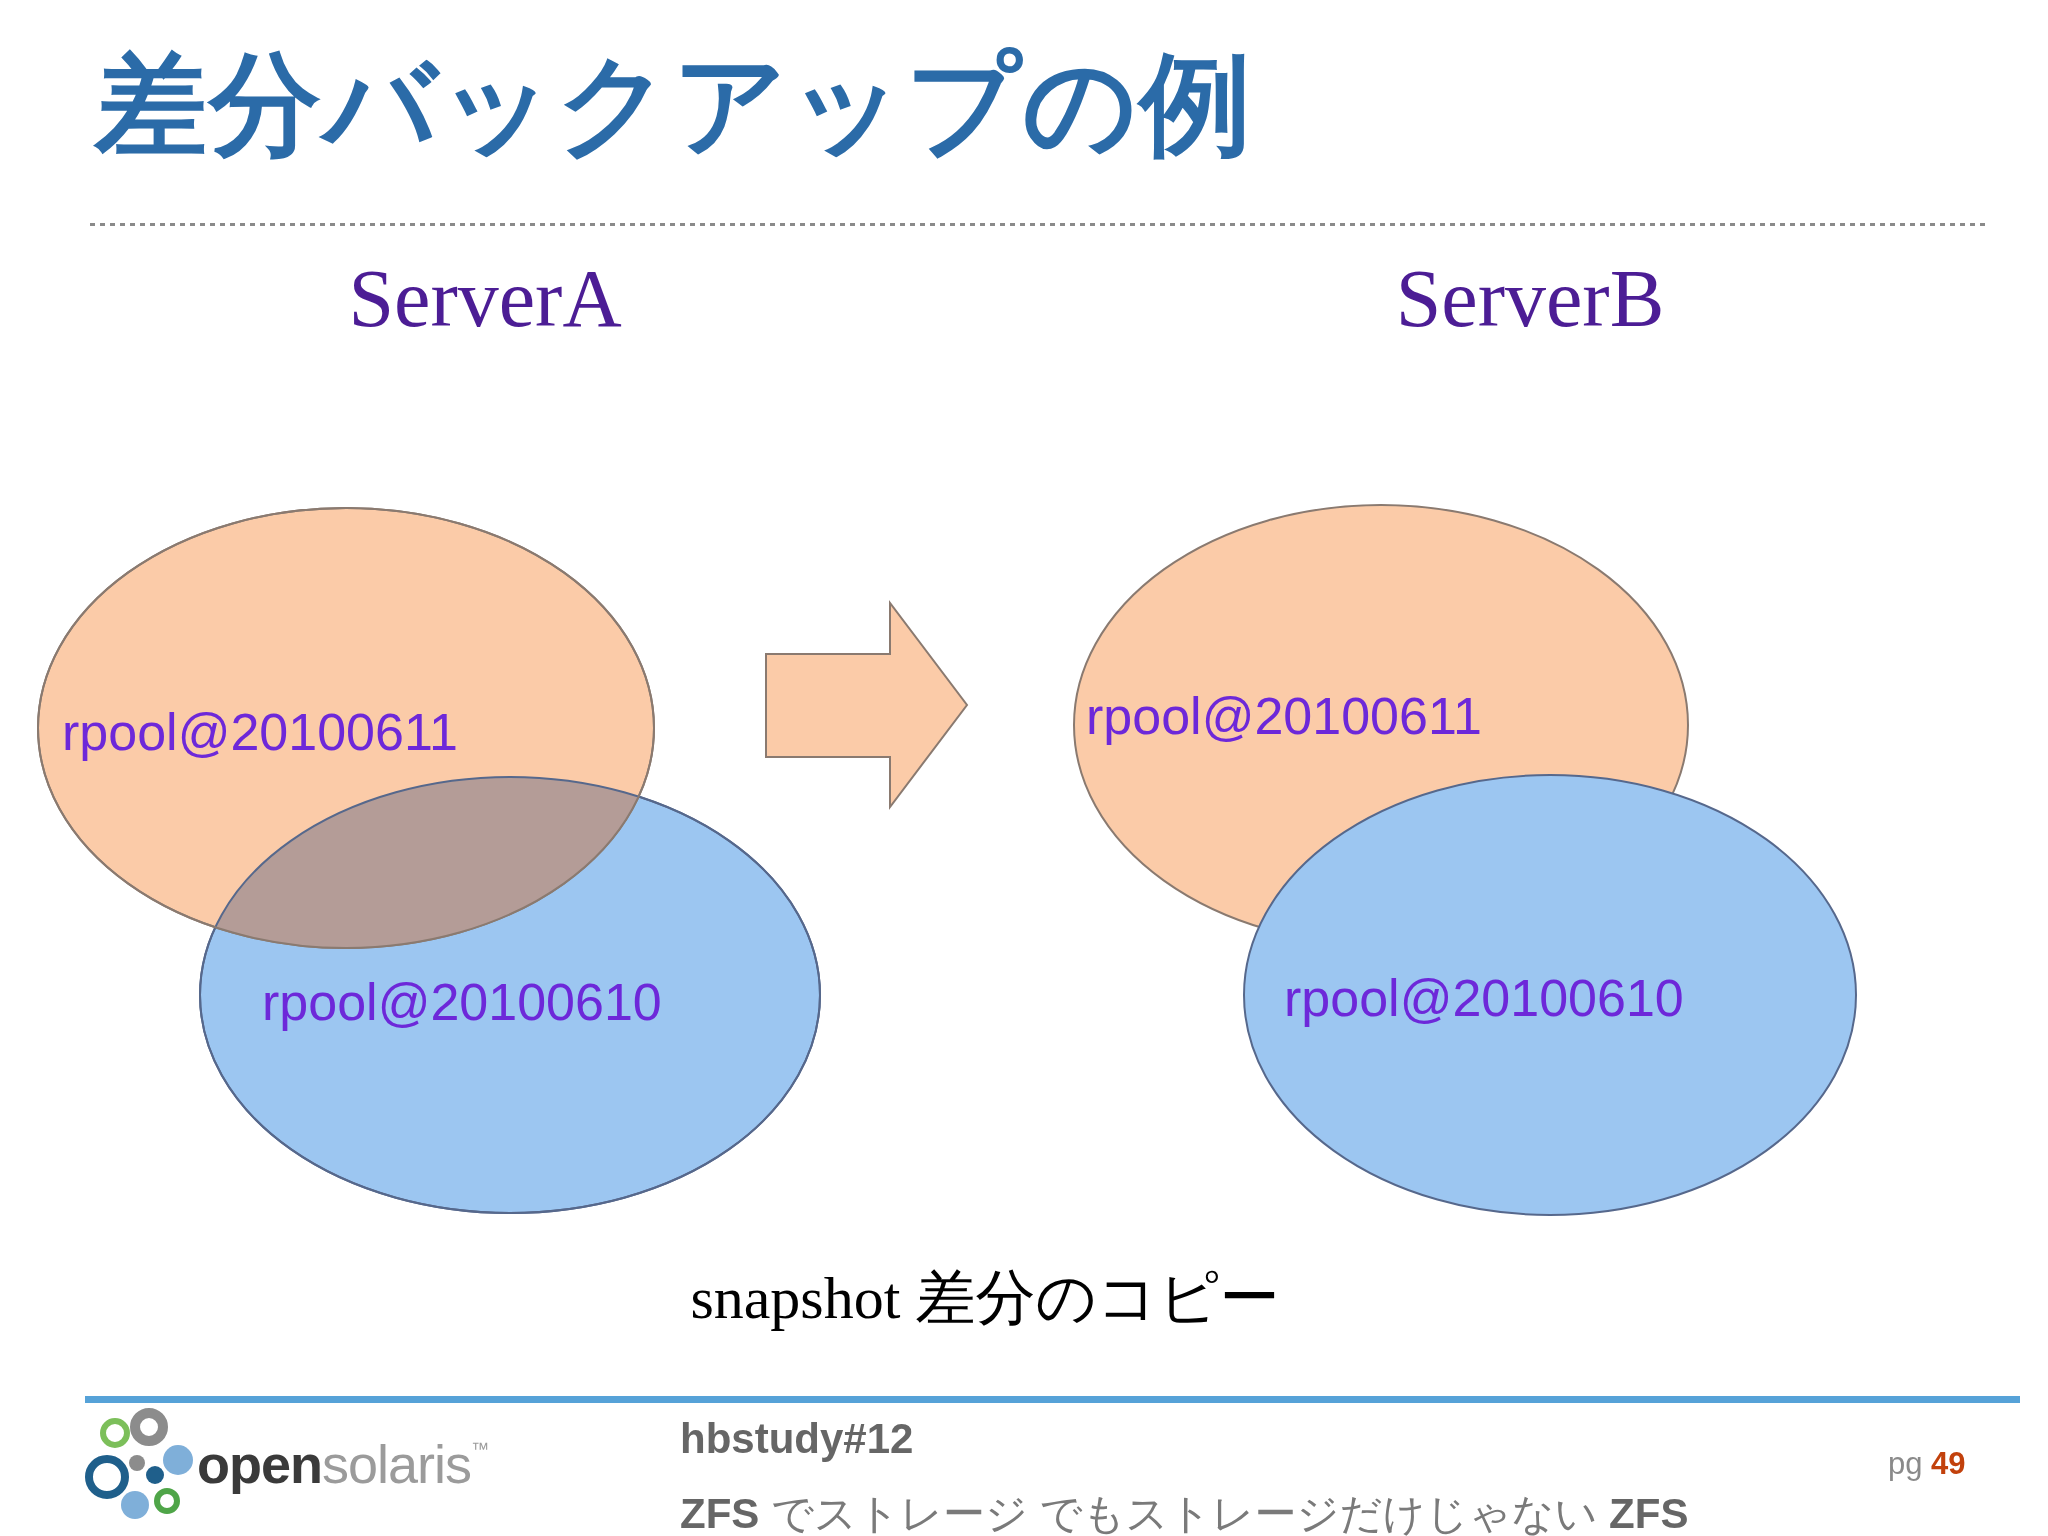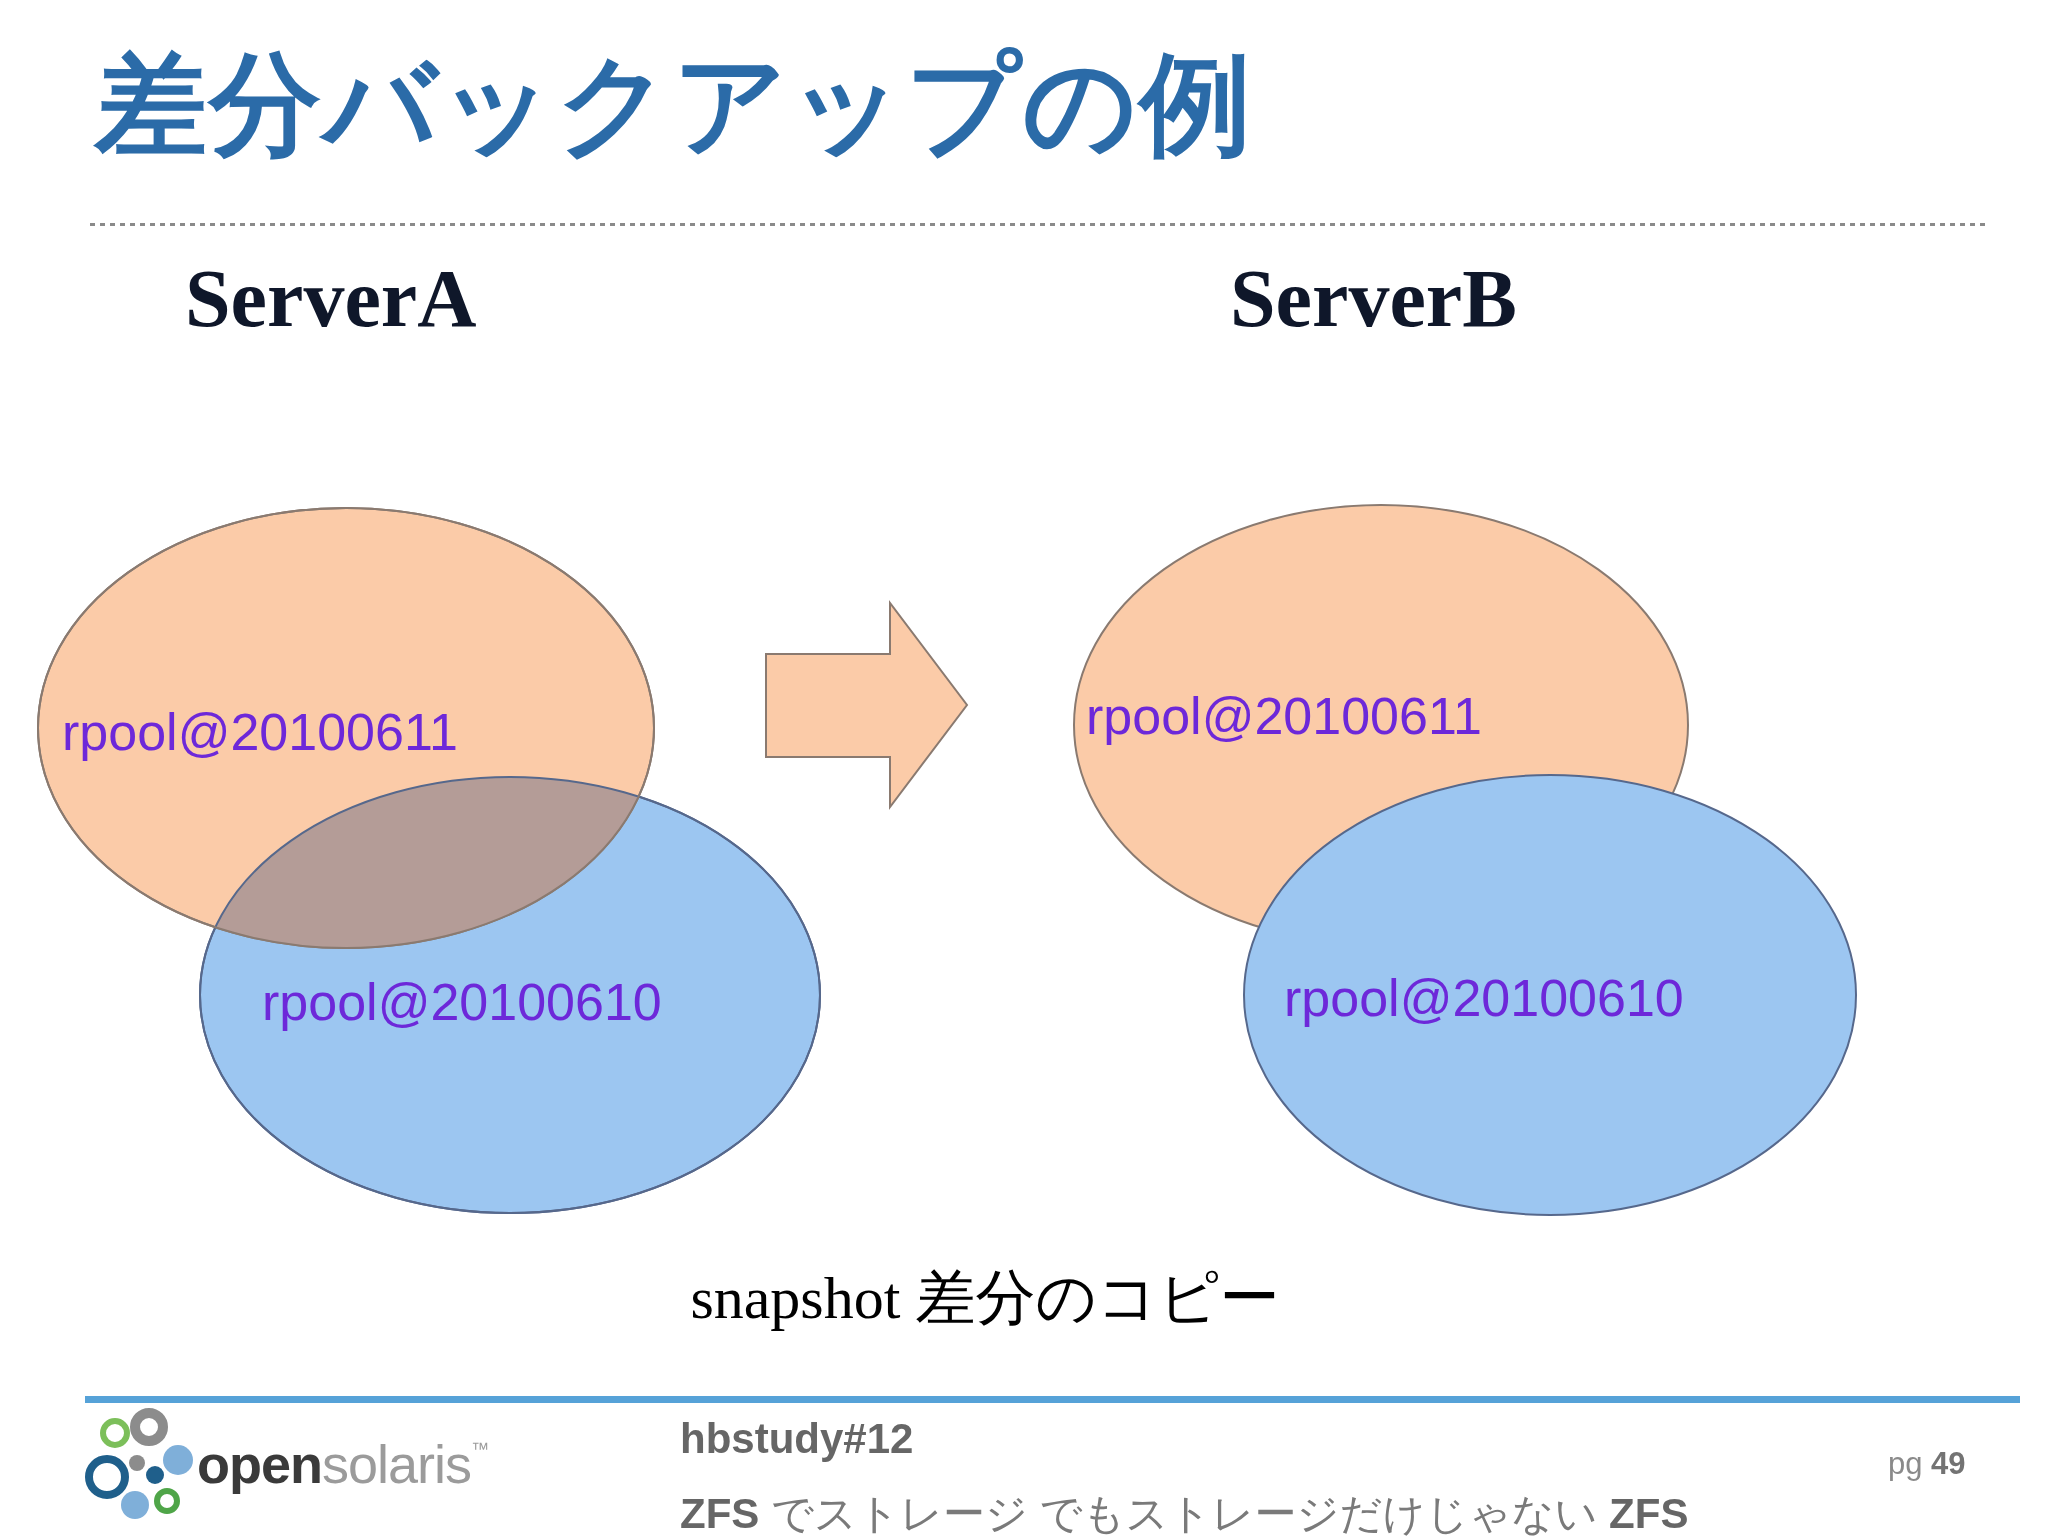--- a/index.html
+++ b/index.html
@@ -24,24 +24,25 @@
   .title-separator{
     position:absolute;
     left:90px;top:223px;
     width:1900px;height:3px;
     background:repeating-linear-gradient(to right,#8a8a8a 0 5px,transparent 5px 10px);
   }
   .server-heading{
     position:absolute;
     top:252px;
     width:600px;
+    text-align:center;
     font-family:"Liberation Serif", serif;
-    font-weight:700;
+    font-weight:400;
     font-size:82px;
-    color:#0f172a;
+    color:#4c1d95;
     white-space:nowrap;
   }
   .server-heading.a{left:185px;}
   .server-heading.b{left:1230px;}
   .diagram-svg{position:absolute;left:0;top:0;}
   .pool-label{
     position:absolute;
     font-family:Liberation Sans, sans-serif;
     font-size:52px;
     color:#6d28d9;
@@ -88,21 +89,21 @@
     font-size:42px;
     line-height:1;
   }
   .footer-event{font-weight:700;color:#666666;}
   .footer-subtitle{margin-top:33px;color:#7a7a7a;font-weight:400;}
   .footer-subtitle .zfs{font-weight:700;color:#666666;}
   .footer-page{
     position:absolute;left:1888px;top:1446px;
     font-size:31px;color:#8a8a8a;white-space:nowrap;
   }
-  .footer-page .num{font-weight:700;color:#737373;}
+  .footer-page .num{font-weight:700;color:#c2410c;}
 </style>
 </head>
 <body>
 
 <div class="slide">
 
   <div class="title">差分バックアップの例</div>
   <div class="title-separator"></div>
 
   <div class="server-heading a">ServerA</div>

